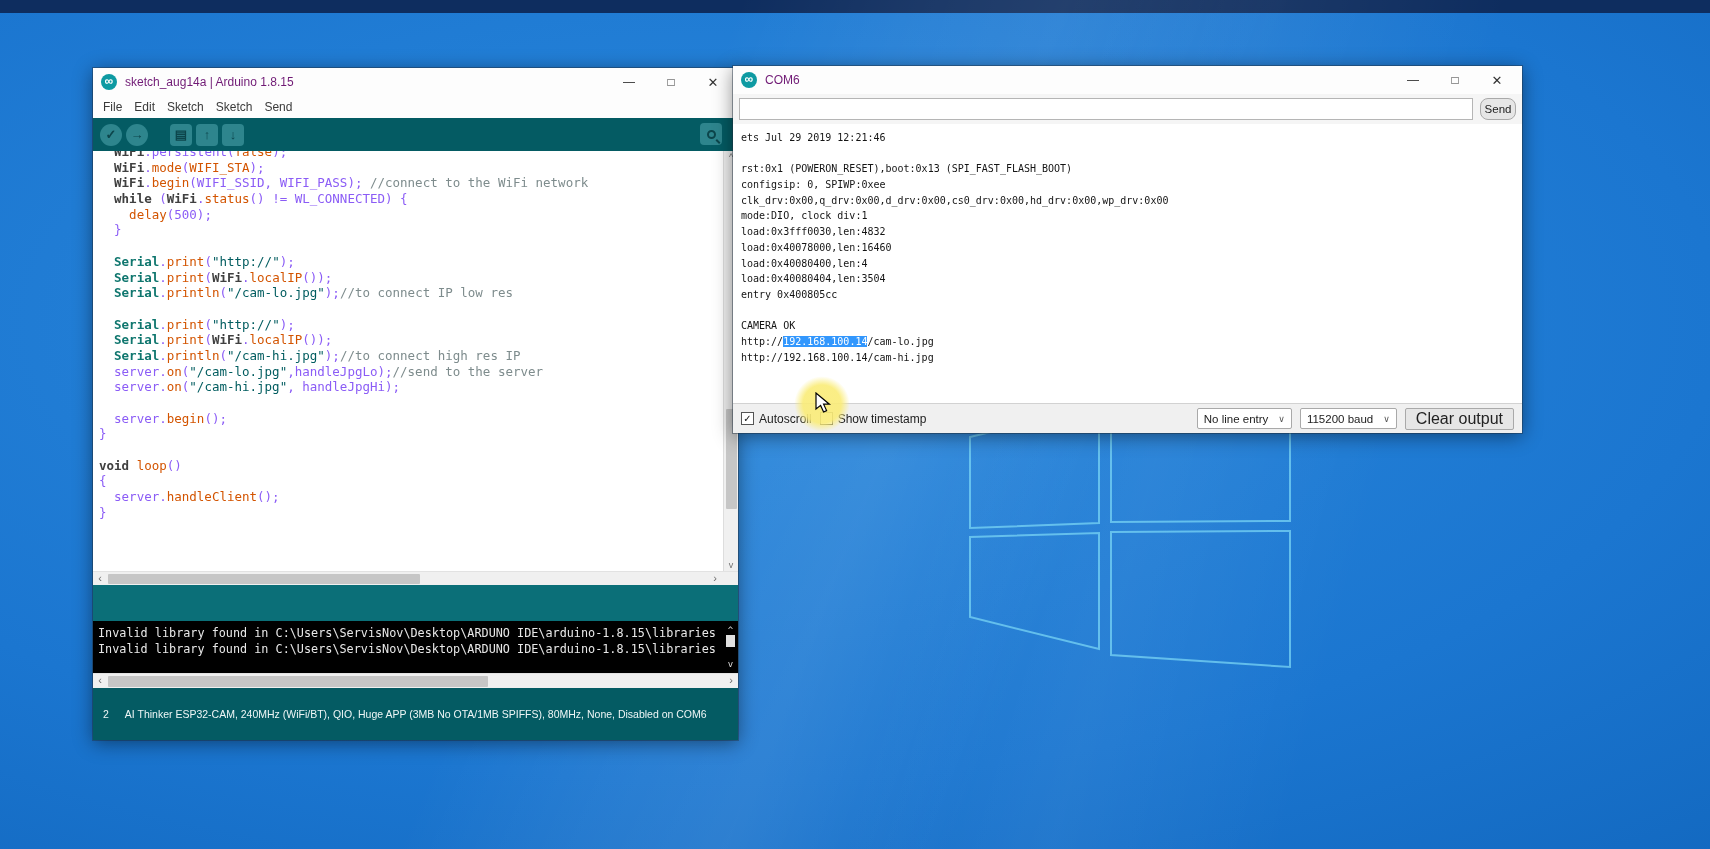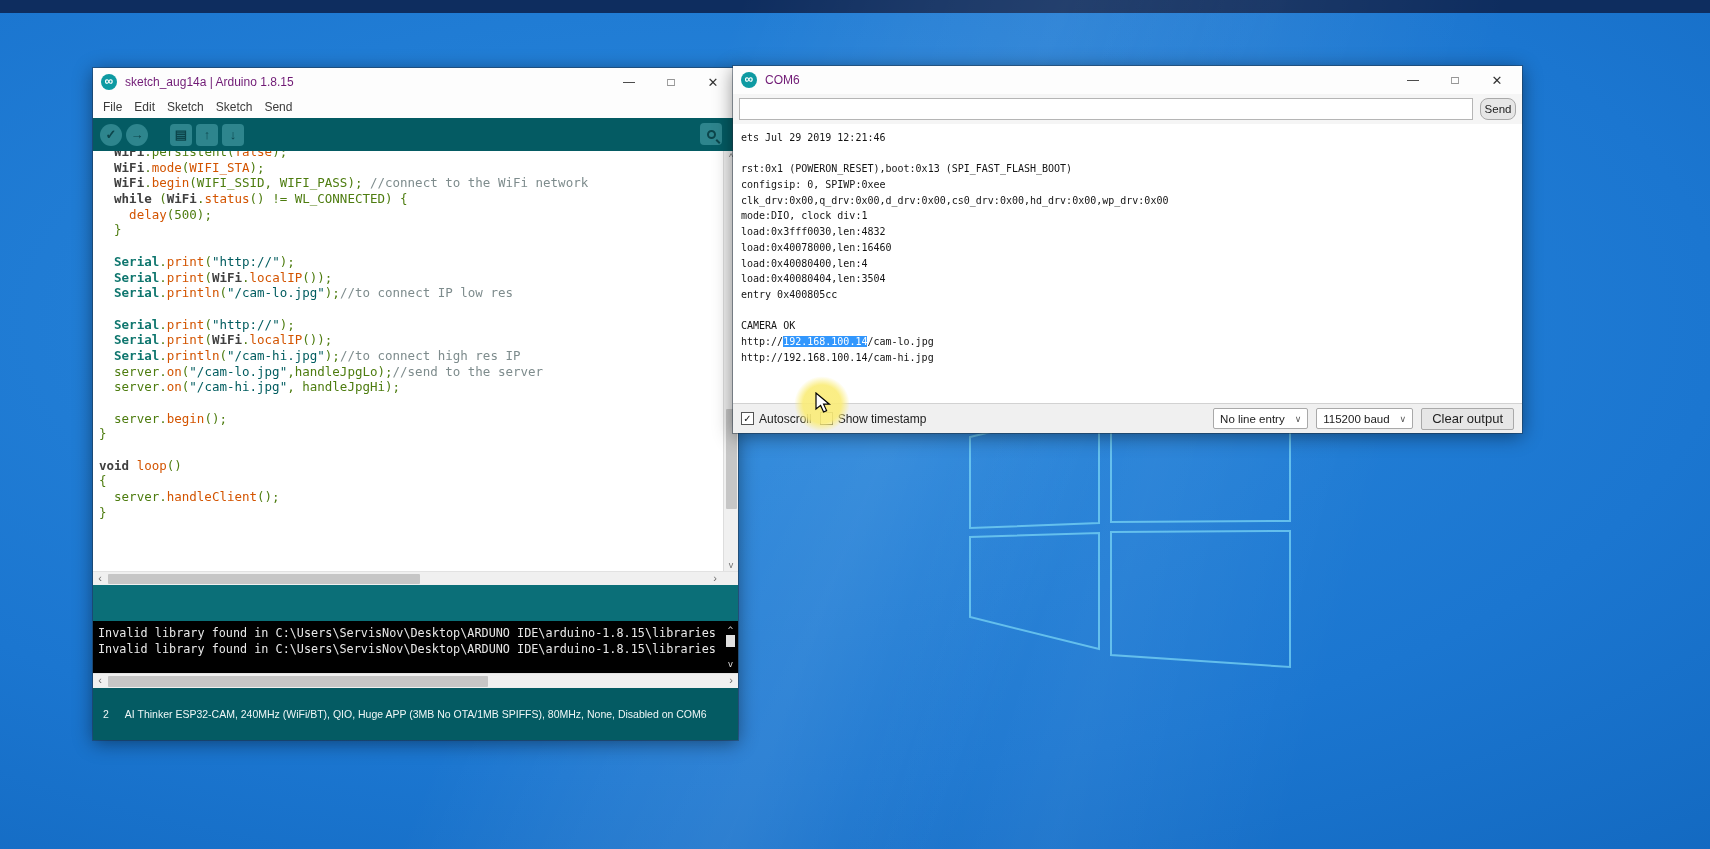--- a/index.html
+++ b/index.html
@@ -44,21 +44,21 @@
     display:flex; align-items:center; justify-content:center; font-size:8px; color:#0c454b; }
   .editor { height:420px; background:#fff; position:relative; overflow:hidden; }
   .code { font-family:"DejaVu Sans Mono", monospace; font-size:12.5px; line-height:15.7px; white-space:pre;
     padding-left:6px; margin-top:-7px; color:#222; }
   .code-line { height:15.7px; }
   .c-kw { color:#404040; font-weight:bold; }
   .c-fn { color:#D35400; }
   .c-fnb { color:#0f766e; font-weight:bold; }
   .c-str { color:#005C5F; }
   .c-cm { color:#7E8C8D; }
-  .c-pl { color:#4d7c0f; }
+  .c-pl { color:#8b5cf6; }
   .vscroll { position:absolute; right:0; top:0; width:15px; height:100%; background:#f0f0f0; border-left:1px solid #ddd; }
   .vscroll .arrow { position:absolute; left:0; width:100%; text-align:center; font-size:9px; color:#707070; }
   .vscroll .thumb { position:absolute; left:2px; width:11px; background:#c6c6c6; border-radius:1px; }
   .hscroll { height:14px; background:#f0f0f0; position:relative; border-top:1px solid #e2e2e2; }
   .hscroll .arrow { position:absolute; top:0; height:100%; width:14px; text-align:center; font-size:11px; line-height:13px; color:#6d6d6d; }
   .hscroll .thumb { position:absolute; top:2px; height:10px; background:#c6c6c6; border-radius:1px; }
   .band { height:36px; background:#0b6f78; }
   .console { height:52px; background:#000; position:relative; overflow:hidden;
     font-family:"DejaVu Sans Mono", monospace; font-size:11.8px; line-height:16px; color:#e8e8e8; padding:4px 18px 0 5px; }
   .console-line { white-space:pre; overflow:hidden; }
@@ -82,21 +82,21 @@
   .sm-bottom { height:30px; background:#f0f0f0; border-top:1px solid #d2d2d2; display:flex; align-items:center;
     padding:0 8px; gap:8px; font-size:12px; color:#1d1d1d; }
   .cbx { width:13px; height:13px; background:#fff; border:1px solid #555; display:inline-flex; align-items:center;
     justify-content:center; font-size:10px; color:#111; line-height:1; }
   .cb-group { display:flex; align-items:center; gap:5px; }
   .spacer { flex:1; }
   .combo { height:21px; background:#fff; border:1px solid #a9a9a9; border-radius:2px; display:flex; align-items:center;
     gap:10px; padding:0 6px; font-size:11.5px; color:#222; }
   .combo .chev { font-size:9px; color:#555; }
   .clear-btn { height:22px; background:#e6e6e6; border:1px solid #a9a9a9; border-radius:2px; padding:0 10px;
-    display:flex; align-items:center; font-size:13px; color:#222; }
+    display:flex; align-items:center; font-size:16px; color:#222; }
 
   
   .click-glow { position:absolute; left:794px; top:376px; width:56px; height:56px; z-index:8; pointer-events:none;
     background: radial-gradient(circle, rgba(250,236,120,0.9) 48%, rgba(250,236,120,0) 70%); border-radius:50%; }
   .cursor { position:absolute; left:815px; top:392px; z-index:9; pointer-events:none; }
 </style>
 </head>
 <body>
 
 <div class="top-strip"></div>

